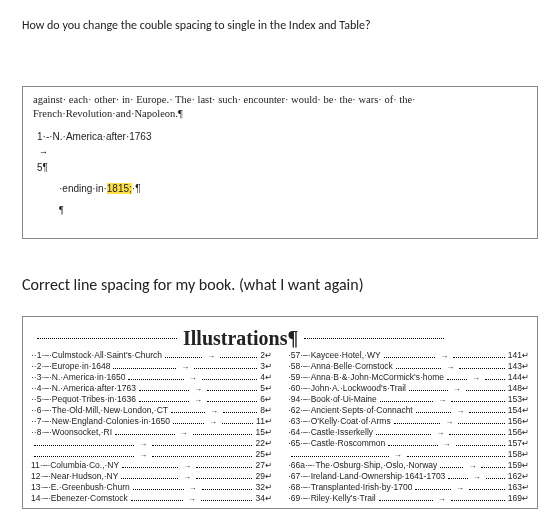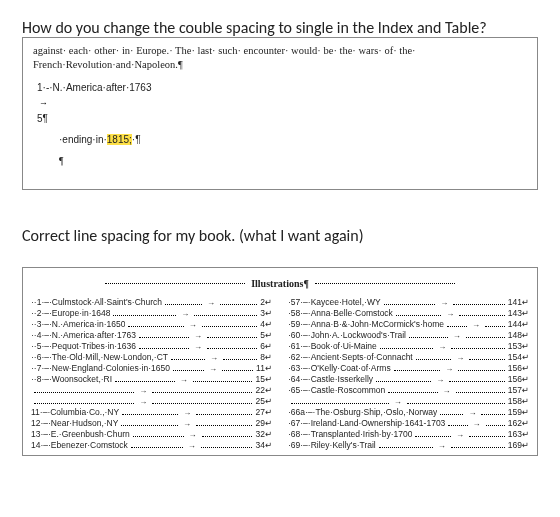--- a/index.html
+++ b/index.html
@@ -6,21 +6,22 @@
     margin: 0;
     padding: 18px 22px;
     width: 560px;
     box-sizing: border-box;
     font-family: Calibri, Arial, sans-serif;
     font-size: 16px;
     color: #222;
     background: #fff;
   }
   .question {
-    font-size: 16px;
+    font-size: 12px;
+    margin-bottom: 54px;
   }
   .sample-box {
     border: 1px solid #888;
     padding: 6px 10px 14px 10px;
     font-family: "Times New Roman", serif;
     font-size: 11px;
     line-height: 1.3;
     margin-bottom: 36px;
   }
   .sample-box .justify {
@@ -51,25 +52,25 @@
   .highlight { background:#fde047;text-align:right; }
   .indent1 { padding-left: 26px; }
   .illus-box {
     border: 1px solid #888;
     padding: 6px 8px 4px 8px;
     font-family: Arial, sans-serif;
     font-size: 9px;
     overflow: hidden;
   }
   .illus-title {
-    text-align: center;
+    text-align: left;
     font-family: "Times New Roman", serif;
     font-weight: bold;
-    font-size: 10px;
-    margin: 4px 0 8px 0;
+    font-size: 20px;
+    margin: 4px 0 0 0;
     position: relative;
   }
   .illus-title .dots-left, .illus-title .dots-right {
     display:inline-block;
     width: 140px;
     border-bottom: 1px dotted #000;
     vertical-align: middle;
     margin: 0 6px 3px 6px;
   }
   .cols {
@@ -250,21 +251,21 @@
           <span class="pg">144↵</span>
         </div>
         <div class="irow">
           <span class="lab">·60·–·John·A.·Lockwood's·Trail</span>
           <span class="dots"></span>
           <span class="arr">→</span>
           <span class="dots"></span>
           <span class="pg">148↵</span>
         </div>
         <div class="irow">
-          <span class="lab">·61·–·Book·of·Ui-Maine</span>
+          <span class="lab">·94·–·Book·of·Ui-Maine</span>
           <span class="dots"></span>
           <span class="arr">→</span>
           <span class="dots"></span>
           <span class="pg">153↵</span>
         </div>
         <div class="irow">
           <span class="lab">·62·–·Ancient·Septs·of·Connacht</span>
           <span class="dots"></span>
           <span class="arr">→</span>
           <span class="dots"></span>

